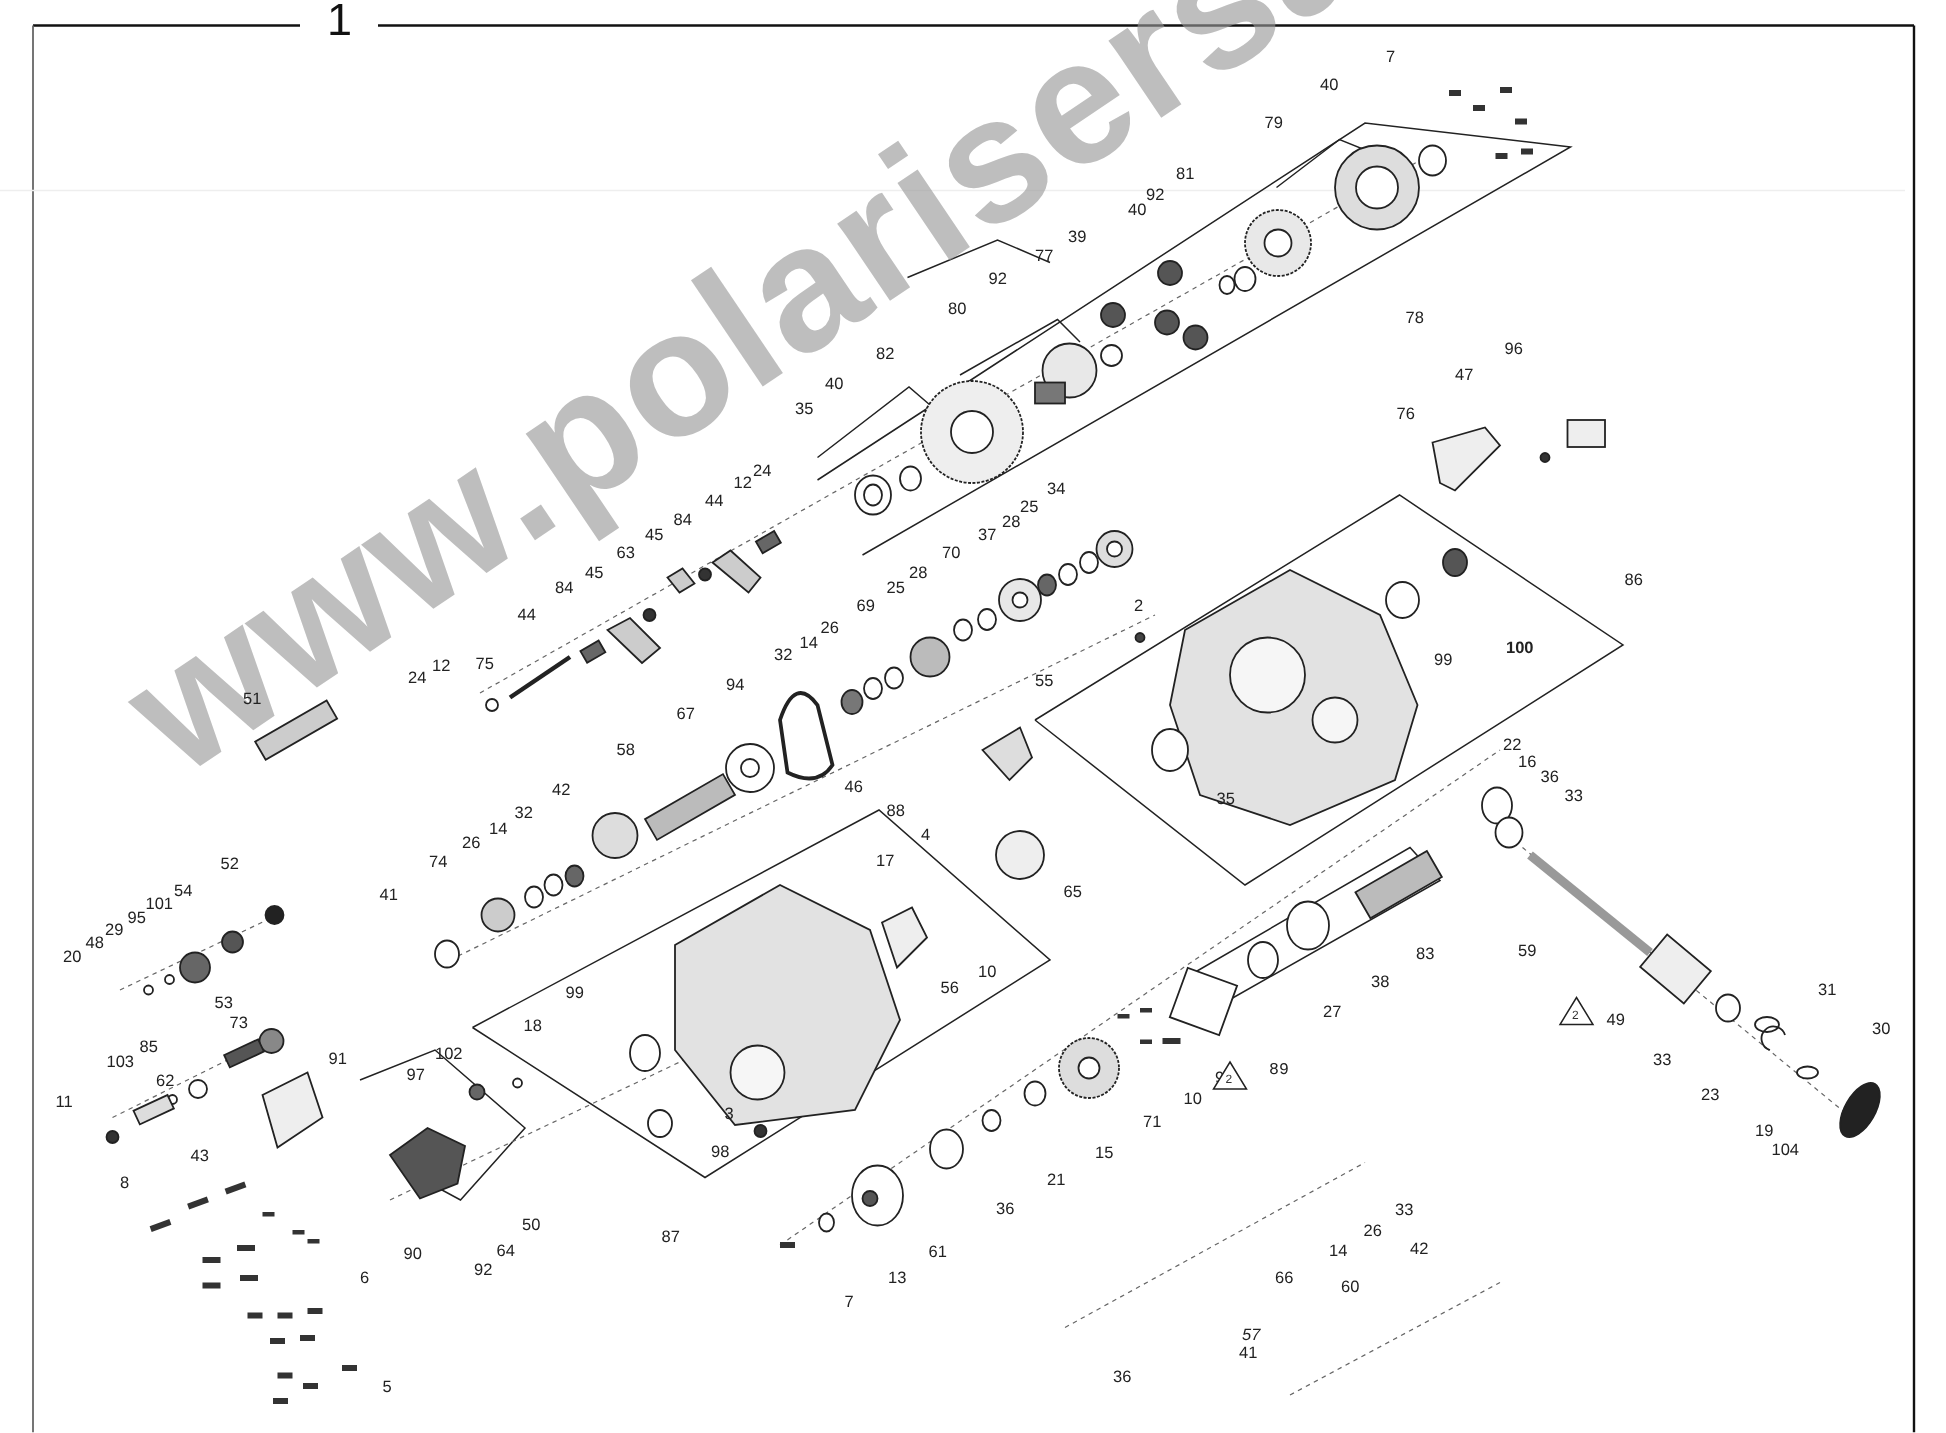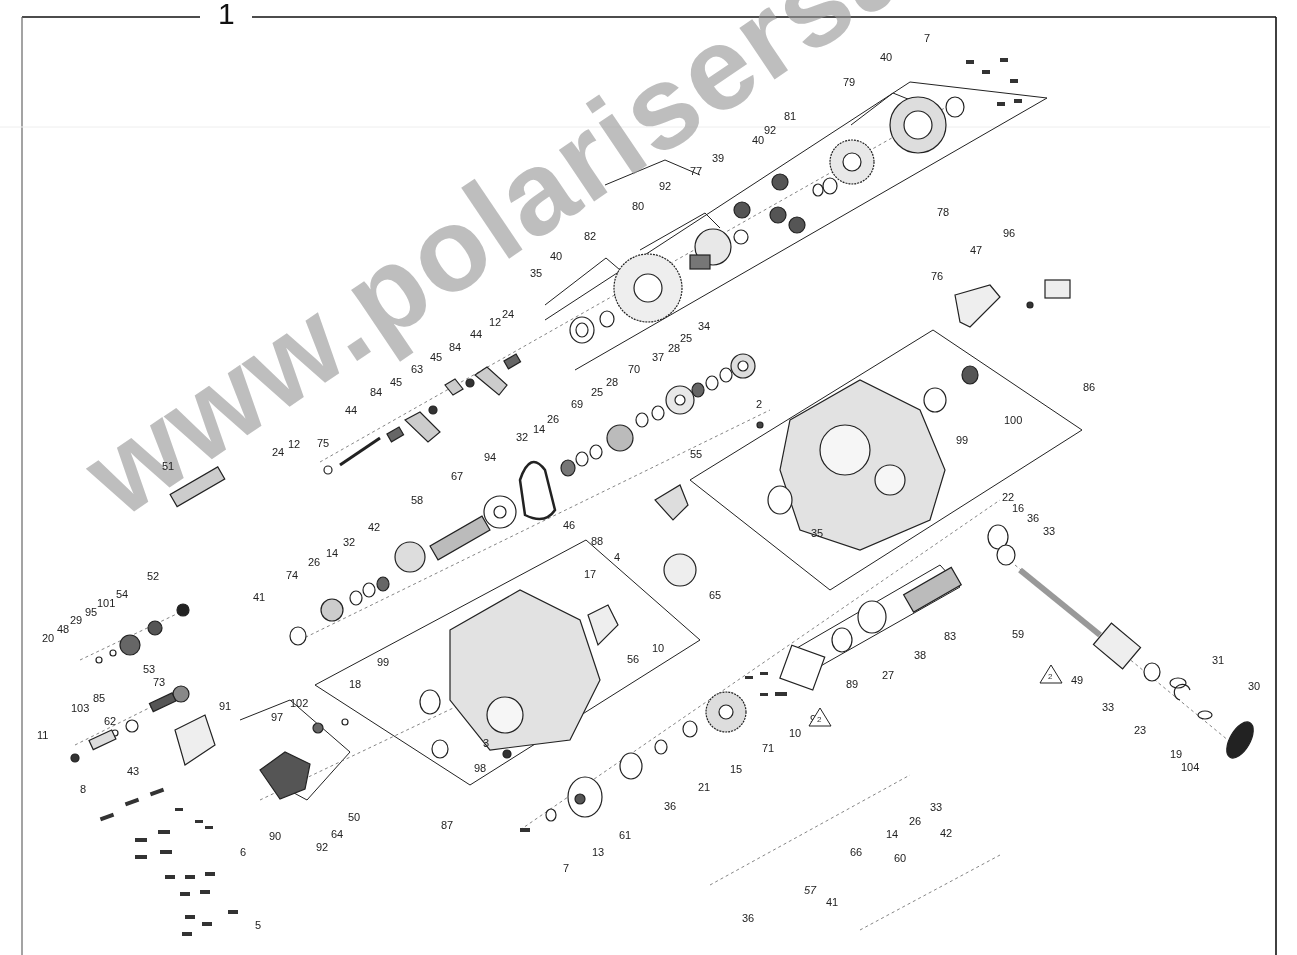--- a/index.html
+++ b/index.html
@@ -252,21 +252,21 @@
       <div class="callout" style="left: 411px; top: 363px;">63</div>
       <div class="callout" style="left: 628px; top: 363px;">70</div>
       <div class="callout" style="left: 390px; top: 376px;">45</div>
       <div class="callout" style="left: 606px; top: 376px;">28</div>
       <div class="callout" style="left: 370px; top: 386px;">84</div>
       <div class="callout" style="left: 1083px; top: 381px;">86</div>
       <div class="callout" style="left: 591px; top: 386px;">25</div>
       <div class="callout" style="left: 756px; top: 398px;">2</div>
       <div class="callout" style="left: 571px; top: 398px;">69</div>
       <div class="callout" style="left: 345px; top: 404px;">44</div>
-      <div class="callout" style="left: 1004px; top: 414px;">100</div>
+      <div class="callout" style="left: 1004px; top: 426px; font-weight: bold;">100</div>
       <div class="callout" style="left: 547px; top: 413px;">26</div>
       <div class="callout" style="left: 533px; top: 423px;">14</div>
       <div class="callout" style="left: 317px; top: 421px; margin-top: 16px;">75</div>
       <div class="callout" style="left: 516px; top: 431px;">32</div>
       <div class="callout" style="left: 956px; top: 434px;">99</div>
       <div class="callout" style="left: 288px; top: 438px;">12</div>
       <div class="callout" style="left: 272px; top: 446px;">24</div>
       <div class="callout" style="left: 484px; top: 451px;">94</div>
       <div class="callout" style="left: 690px; top: 448px;">55</div>
       <div class="callout" style="left: 162px; top: 460px;">51</div>
@@ -301,21 +301,21 @@
       <div class="callout" style="left: 627px; top: 653px;">56</div>
       <div class="callout" style="left: 914px; top: 649px;">38</div>
       <div class="callout" style="left: 377px; top: 656px;">99</div>
       <div class="callout" style="left: 1212px; top: 654px;">31</div>
       <div class="callout" style="left: 143px; top: 663px;">53</div>
       <div class="callout" style="left: 1071px; top: 674px;">49</div>
       <div class="callout" style="left: 882px; top: 669px;">27</div>
       <div class="callout" style="left: 349px; top: 678px;">18</div>
       <div class="callout" style="left: 121px; top: 676px; margin-left: 32px;">73</div>
       <div class="callout" style="left: 1248px; top: 680px;">30</div>
-      <div class="callout" style="left: 846px; top: 678px;">89</div>
+      <div class="callout" style="left: 846px; top: 708px; font-family: Liberation Mono, monospace;">89</div>
       <div class="callout" style="left: 93px; top: 692px;">85</div>
       <div class="callout" style="left: 290px; top: 697px;">102</div>
       <div class="callout" style="left: 1102px; top: 701px;">33</div>
       <div class="callout" style="left: 71px; top: 702px;">103</div>
       <div class="callout" style="left: 219px; top: 700px;">91</div>
       <div class="callout" style="left: 271px; top: 711px;">97</div>
       <div class="callout" style="left: 810px; top: 713px;">9</div>
       <div class="callout" style="left: 60px; top: 715px; margin-left: 44px;">62</div>
       <div class="callout" style="left: 789px; top: 727px;">10</div>
       <div class="callout" style="left: 37px; top: 729px;">11</div>
@@ -338,21 +338,21 @@
       <div class="callout" style="left: 886px; top: 828px;">14</div>
       <div class="callout" style="left: 619px; top: 829px;">61</div>
       <div class="callout" style="left: 940px; top: 827px;">42</div>
       <div class="callout" style="left: 269px; top: 830px;">90</div>
       <div class="callout" style="left: 316px; top: 841px;">92</div>
       <div class="callout" style="left: 240px; top: 846px;">6</div>
       <div class="callout" style="left: 592px; top: 846px;">13</div>
       <div class="callout" style="left: 850px; top: 846px;">66</div>
       <div class="callout" style="left: 894px; top: 852px; text-align: center;">60</div>
       <div class="callout" style="left: 563px; top: 862px;">7</div>
-      <div class="callout" style="left: 804px; top: 884px; font-style: italic;">57</div>
+      <div class="callout" style="left: 828px; top: 884px; font-style: italic;">57</div>
       <div class="callout" style="left: 826px; top: 896px;">41</div>
       <div class="callout" style="left: 742px; top: 912px;">36</div>
       <div class="callout" style="left: 255px; top: 919px;">5</div>
     </div>
 
   <div id="notes">
       <div style="position: absolute; left: 807px; top: 706px;"><svg width="26" height="22" style="position:static">
           <polygon points="13,2 24,20 2,20" fill="#fff" stroke="#222" stroke-width="1"></polygon>
         </svg><span class="tri-label" style="left: 10px; top: 9px;">2</span></div>
       <div style="position: absolute; left: 1038px; top: 663px;"><svg width="26" height="22" style="position:static">

